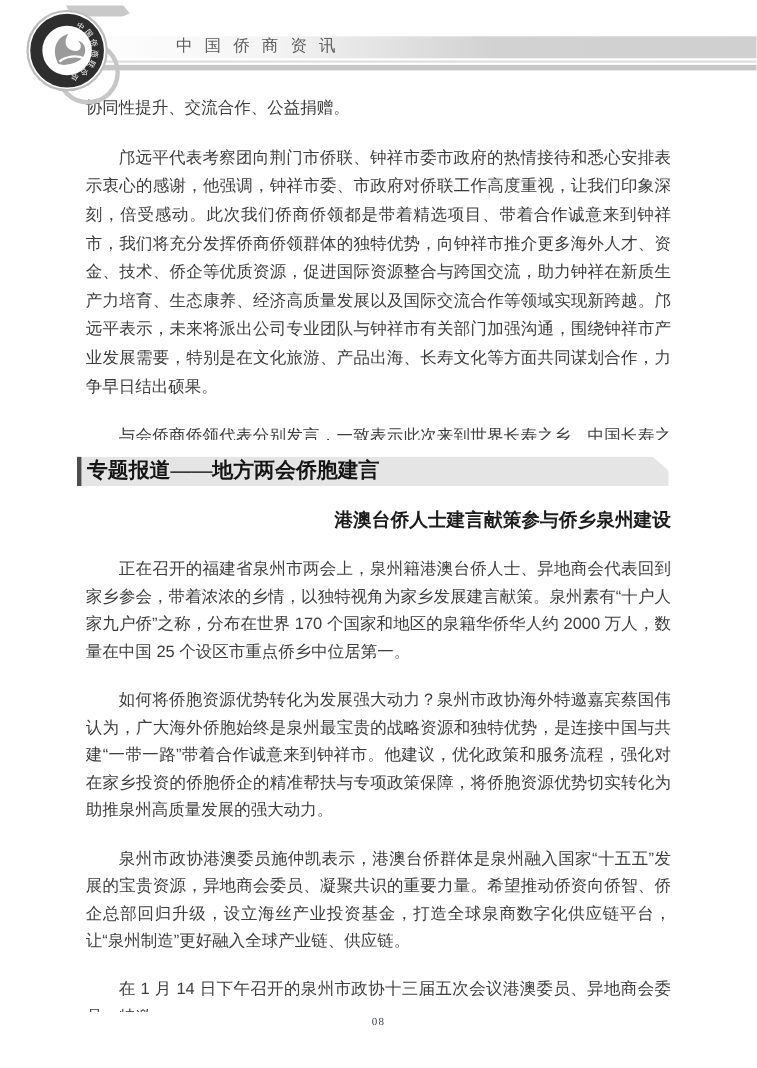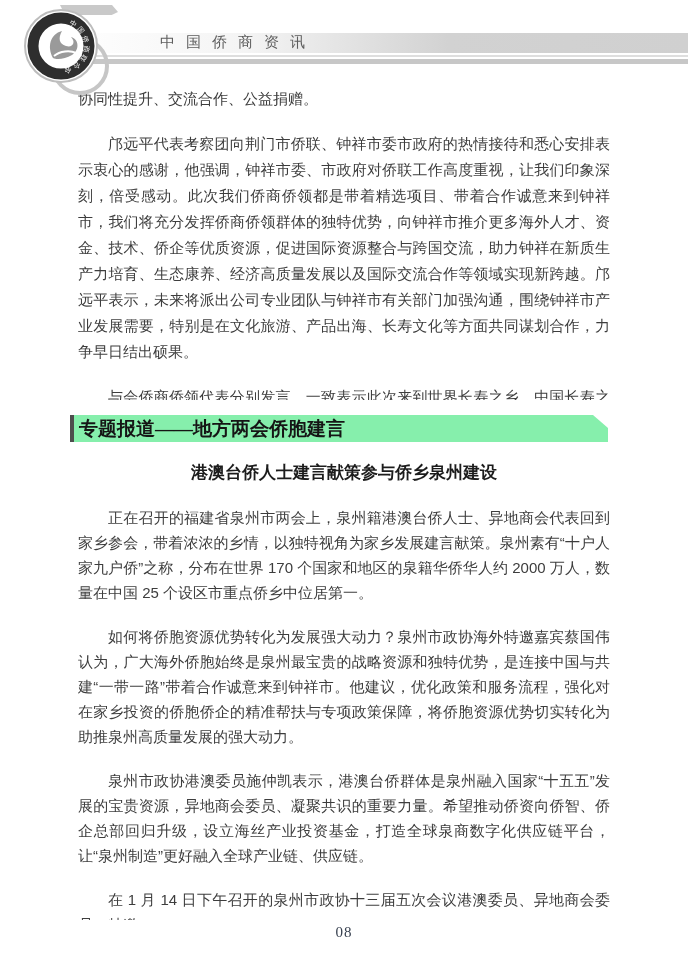--- a/index.html
+++ b/index.html
@@ -31,40 +31,40 @@
   }
   .article2{
     position:absolute;left:78px;top:460px;width:532px;height:460px;overflow:hidden;
     font-size:15px;line-height:25px;color:#3d3d3d;text-align:justify;
   }
   p.body-p{margin:0;padding:0;}
   p.indent{text-indent:2em;margin-top:19px;}
   
   .section-band{
     position:absolute;left:70px;top:415px;width:538px;height:27px;
-    background:#86efac;
+    background:#e5e5e5;
     clip-path:polygon(0 0, calc(100% - 15px) 0, 100% 13px, 100% 100%, 0 100%);
   }
   .section-band .left-bar{
     position:absolute;left:0;top:0;width:4px;height:100%;background:#4d4d4d;
   }
   .section-band .band-label{
     position:absolute;left:9px;top:0;height:27px;line-height:27px;
     font-family:"Liberation Serif","DejaVu Serif",serif;
     font-weight:bold;font-size:19px;color:#151515;white-space:nowrap;
   }
   .article-title{
-    margin:4px 0 14px 0;text-align:center;text-indent:0;
+    margin:4px 0 14px 0;text-align:right;text-indent:0;
     font-weight:bold;font-size:17px;color:#1c1c1c;line-height:26px;
   }
   
   .footer-page-number{
     position:absolute;left:0;top:924px;width:688px;text-align:center;
     font-family:"Liberation Serif","DejaVu Serif",serif;
-    font-size:15px;color:#37404f;letter-spacing:1px;
+    font-size:10px;color:#37404f;letter-spacing:1px;
   }
 </style>
 </head>
 <body>
 
 <div class="page">
 
   <div class="masthead-band"></div>
   <div class="masthead-title">中国侨商资讯</div>
   <div class="masthead-rule-thin"></div>

